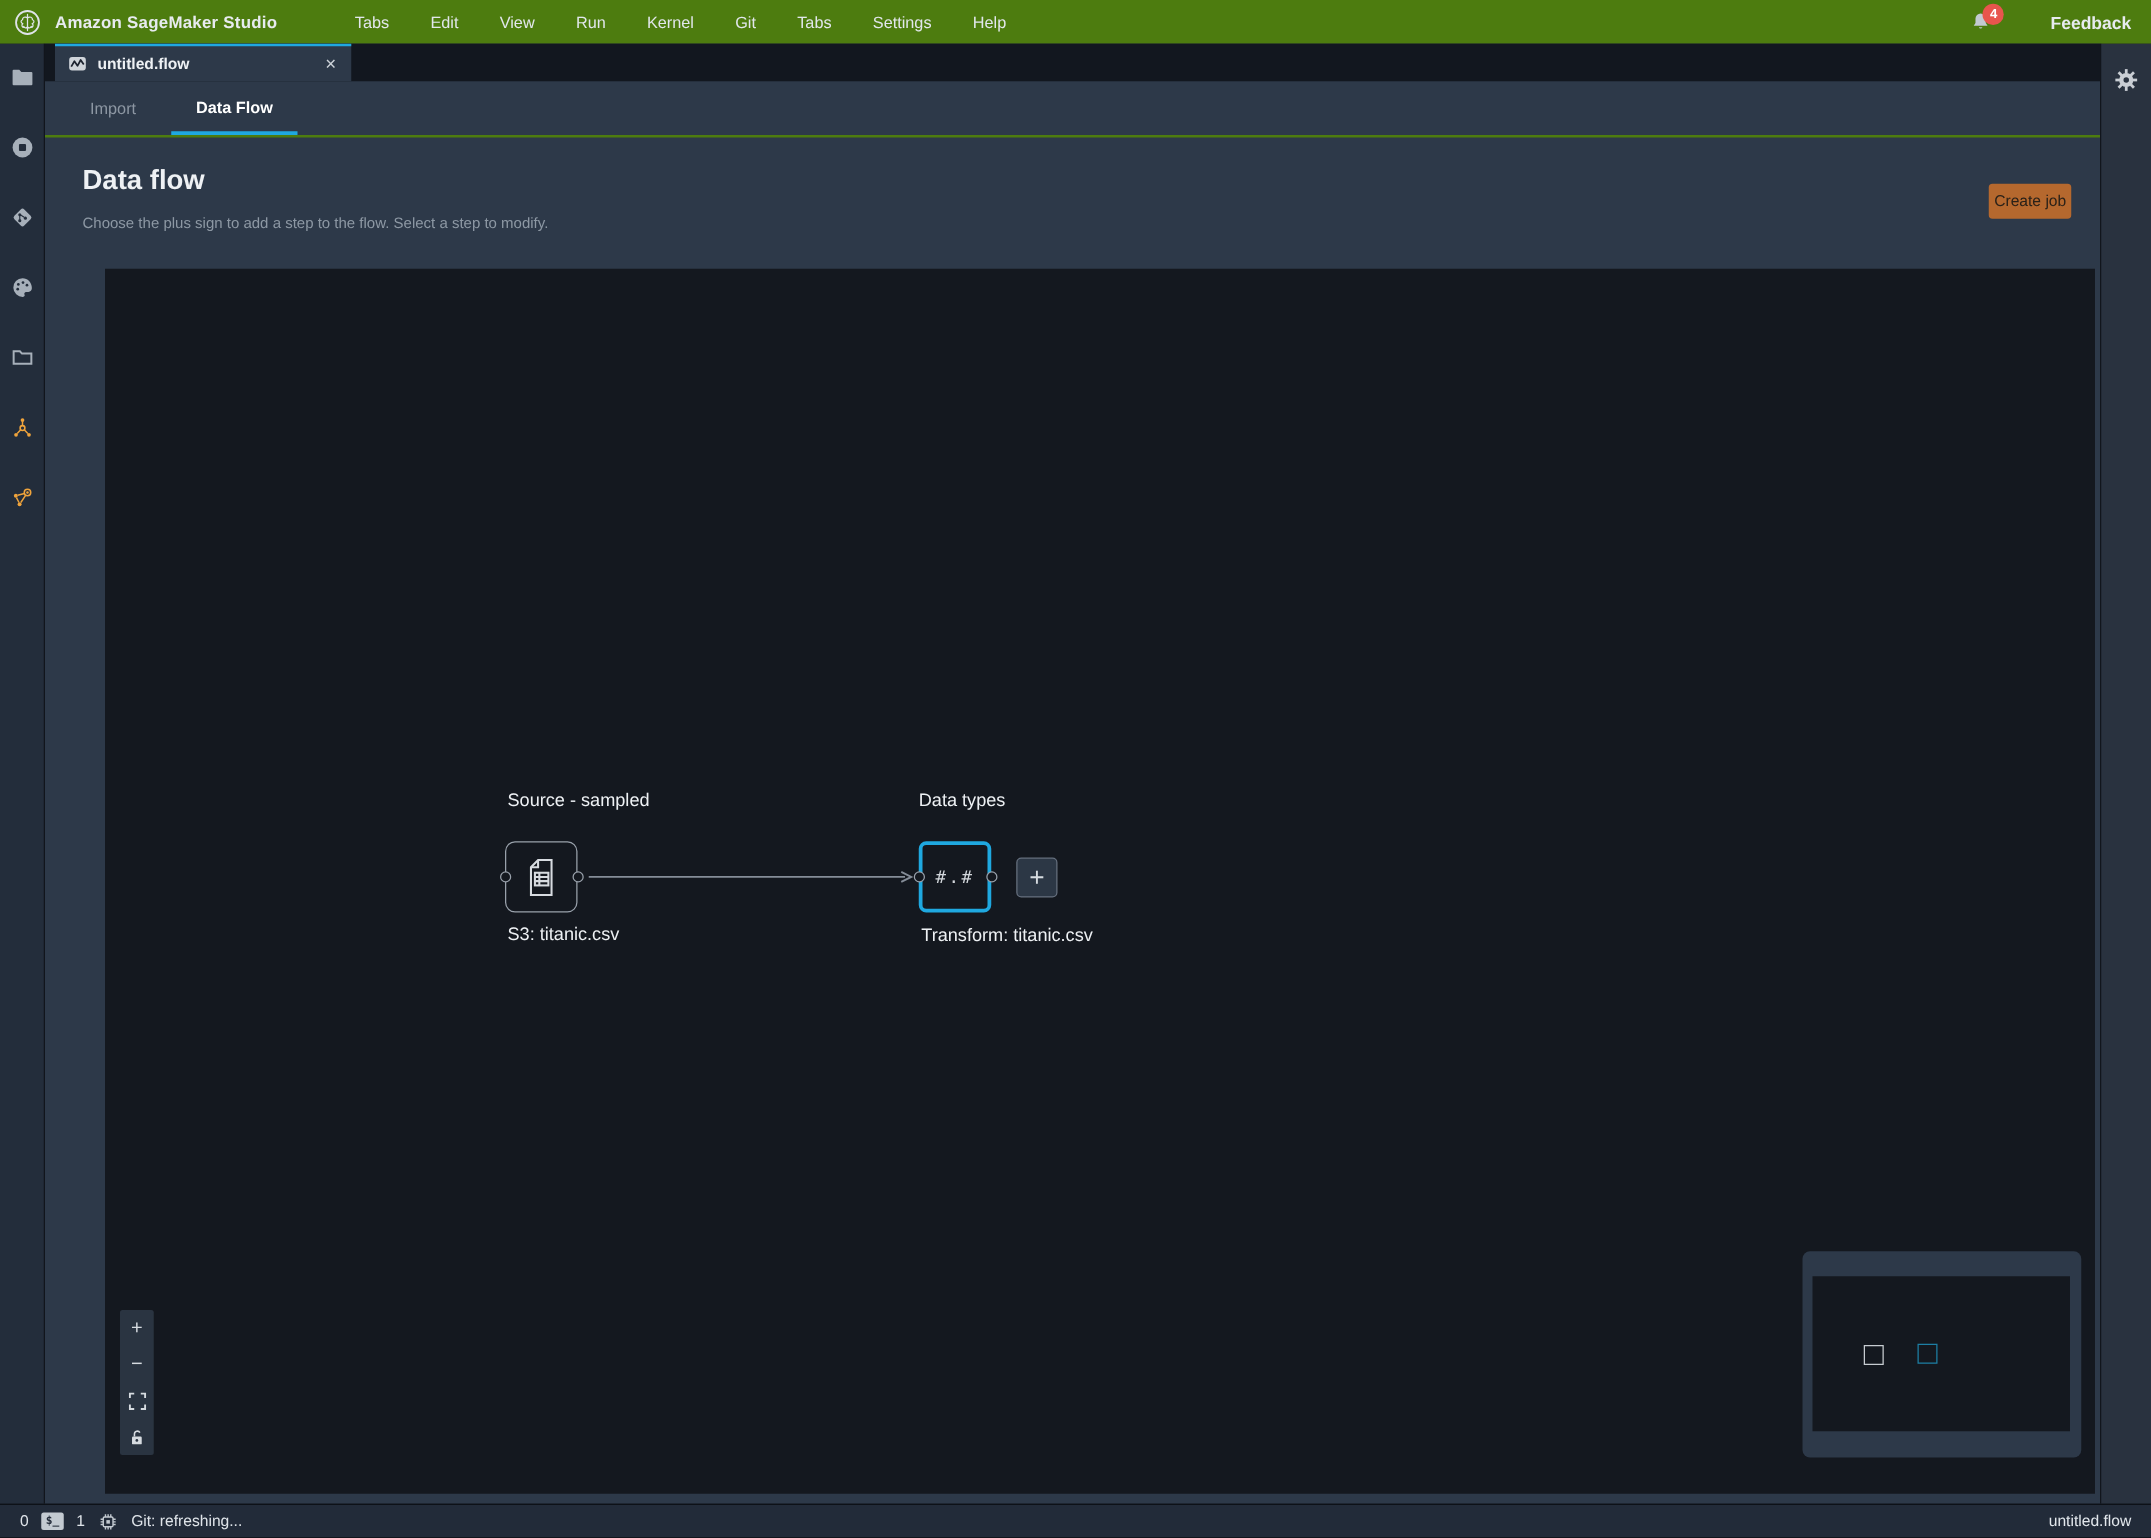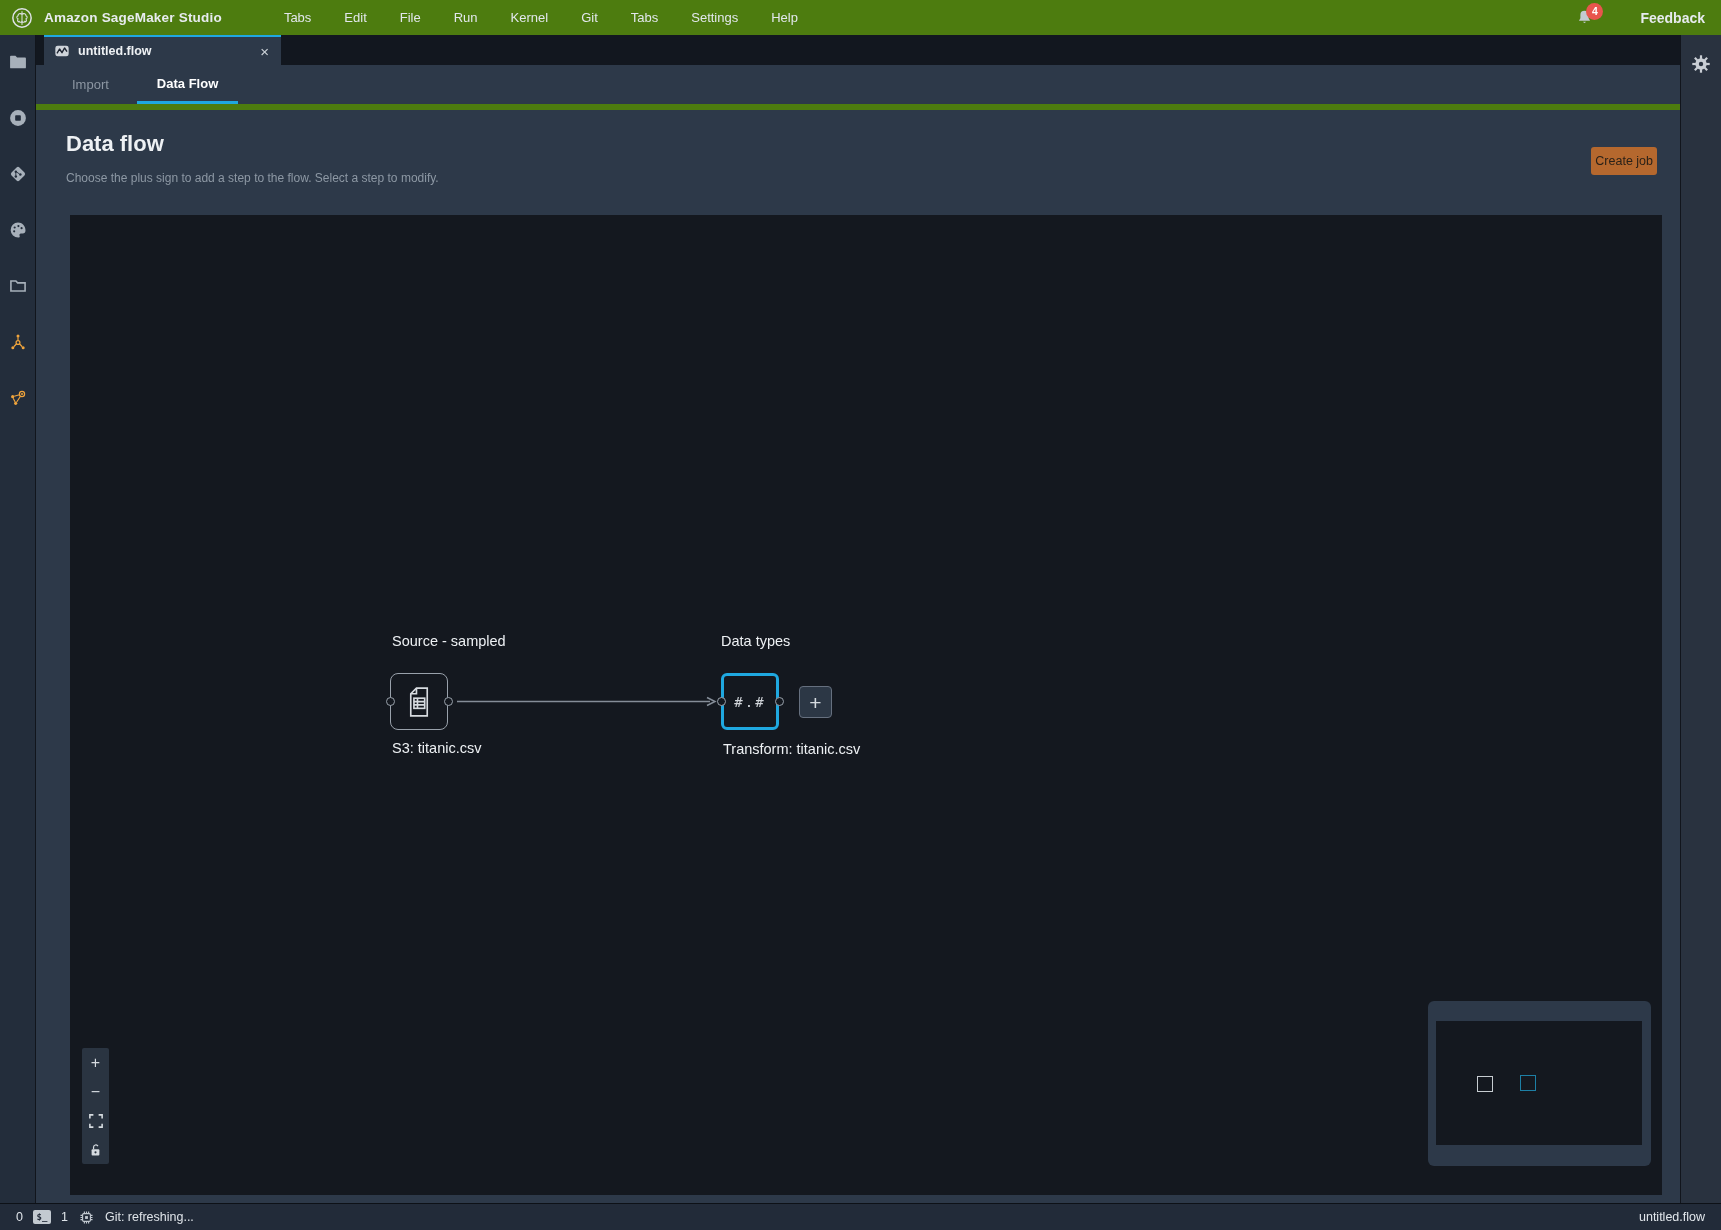--- a/index.html
+++ b/index.html
@@ -45,34 +45,34 @@
   .tabbar { position:absolute; left:0; top:0; width:1644px; height:30px; background:#12171f; }
   .doc-tab {
     position:absolute; left:8px; top:0; width:237px; height:30px;
     background:#2d3949; border-top:2px solid #1fa8e0;
     display:flex; align-items:center; padding:0 10px; gap:8px; cursor:pointer;
   }
   .doc-tab .tab-label { font-size:12.5px; font-weight:bold; color:#eef1f4; flex:1; }
   .tab-close { color:#cdd3d9; font-size:15px; line-height:1; cursor:pointer; padding:0 2px; }
   .subtabs {
     position:absolute; left:0; top:30px; width:1644px; height:45px;
-    border-bottom:6px solid #4d7c0f; display:flex; align-items:stretch; padding-left:26px;
+    border-bottom:2px solid #4d7c0f; display:flex; align-items:stretch; padding-left:26px;
   }
   .subtab { display:flex; align-items:center; padding:0 10px; margin-right:18px; cursor:pointer; color:#8d97a3; font-size:13px; }
   .subtab.active { color:#ffffff; font-weight:bold; border-bottom:3px solid #1fa8e0; padding:0 20px; }
   .flowheader { position:absolute; left:0; top:76px; width:1644px; height:104px; }
   .flowheader h1 { position:absolute; left:30px; top:20px; font-size:22px; font-weight:bold; color:#eef1f4; }
   .flowheader .subtitle { position:absolute; left:30px; top:60px; font-size:12px; color:#8d98a4; }
   .create-job {
     position:absolute; right:23px; top:36px; height:28px; padding:0 4px;
     background:#b5682e; color:#2a2118; border:none; border-radius:3px;
     font-size:12.5px; font-family:inherit; cursor:pointer;
   }
   
-  .canvas { position:absolute; left:34px; top:180px; width:1592px; height:980px; background:#14181f;text-decoration:underline; }
+  .canvas { position:absolute; left:48px; top:180px; width:1592px; height:980px; background:#14181f;text-decoration:underline; }
   .edge-svg { position:absolute; left:0; top:0; pointer-events:none; }
   .node-title { position:absolute; font-size:14.5px; color:#eef1f4; white-space:nowrap; }
   .node-label { position:absolute; font-size:14.5px; color:#eef1f4; white-space:nowrap; }
   .node-box {
     position:absolute; width:58px; height:57px; border-radius:8px;
     border:1px solid #99a1ab; display:flex; align-items:center; justify-content:center; cursor:pointer;
   }
   .node-box.selected { border:3px solid #1fa8e0; border-radius:6px; background:#14181f; }
   .dtype-glyph { font-family:"DejaVu Sans Mono", monospace; font-size:14px; letter-spacing:2px; color:#d2d6db; }
   .port {
@@ -125,21 +125,21 @@
     <span class="logo">
       <svg width="22" height="22" viewBox="0 0 24 24">
         <circle cx="12" cy="12" r="10" fill="none" stroke="#dfe3e8" stroke-width="1.6"></circle>
         <path d="M12 5v14 M12 8c-2-1.6-4.6-.4-4.3 1.6 M7.7 9.6c-1.9.7-1.7 3 .2 3.4 M7.9 13c-1.4 1-.8 3.3 1.1 3.3 M12 15.5c-.8 1.8-3 1.4-3.2-.2 M12 8c2-1.6 4.6-.4 4.3 1.6 M16.3 9.6c1.9.7 1.7 3-.2 3.4 M16.1 13c1.4 1 .8 3.3-1.1 3.3 M12 15.5c.8 1.8 3 1.4 3.2-.2" fill="none" stroke="#dfe3e8" stroke-width="1.1" stroke-linecap="round"></path>
       </svg>
     </span>
     <span class="app-title">Amazon SageMaker Studio</span>
     <div class="menus">
       <span>Tabs</span>
       <span>Edit</span>
-      <span>File</span>
+      <span>View</span>
       <span>Run</span>
       <span>Kernel</span>
       <span>Git</span>
       <span>Tabs</span>
       <span>Settings</span>
       <span>Help</span>
     </div>
     <div class="top-right">
       <span class="bell-wrap">
         <svg width="19" height="19" viewBox="0 0 24 24">

